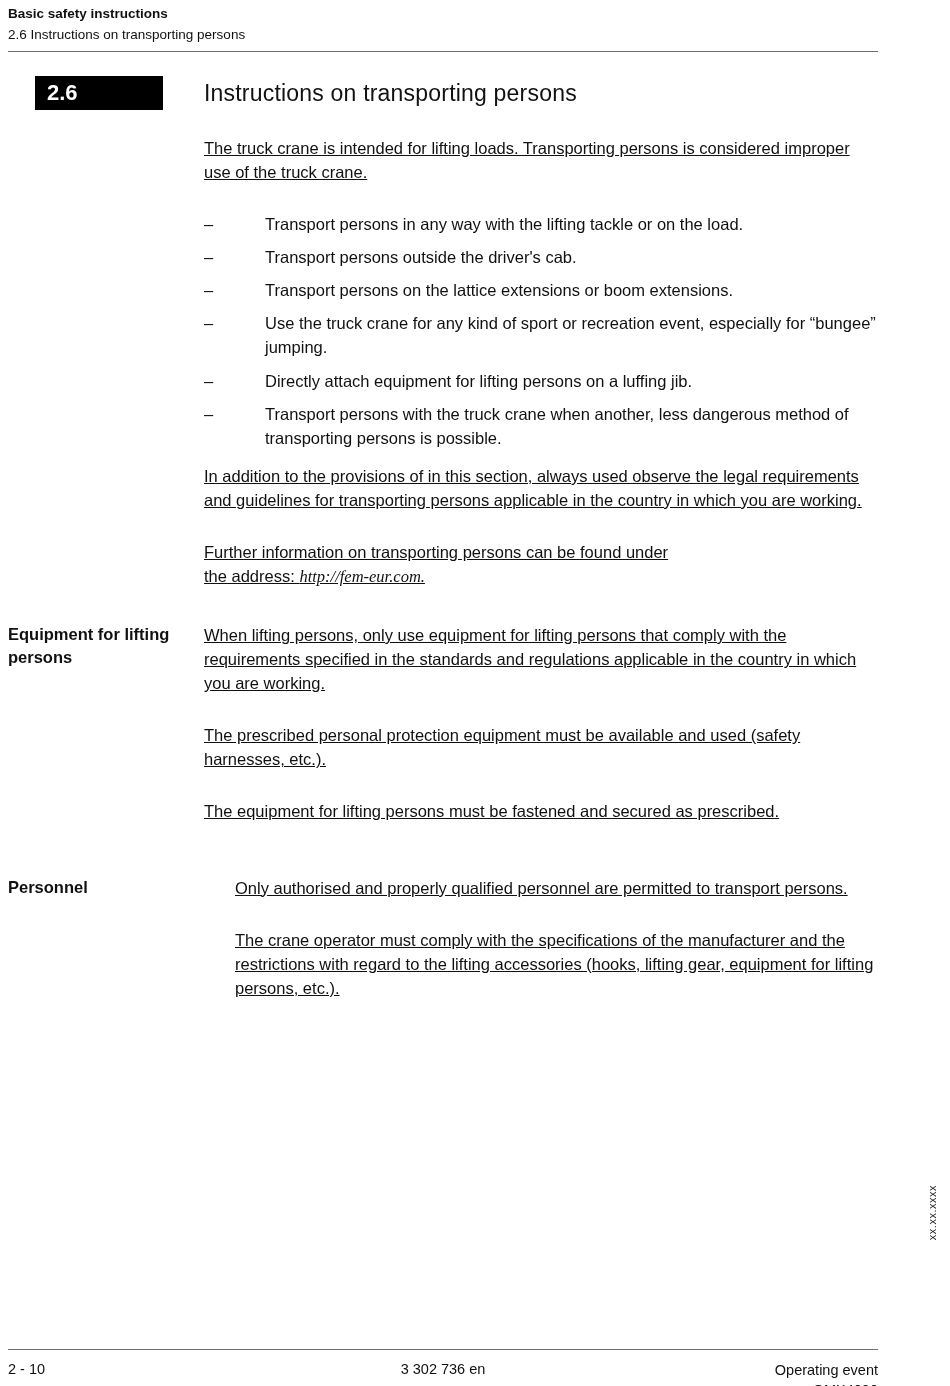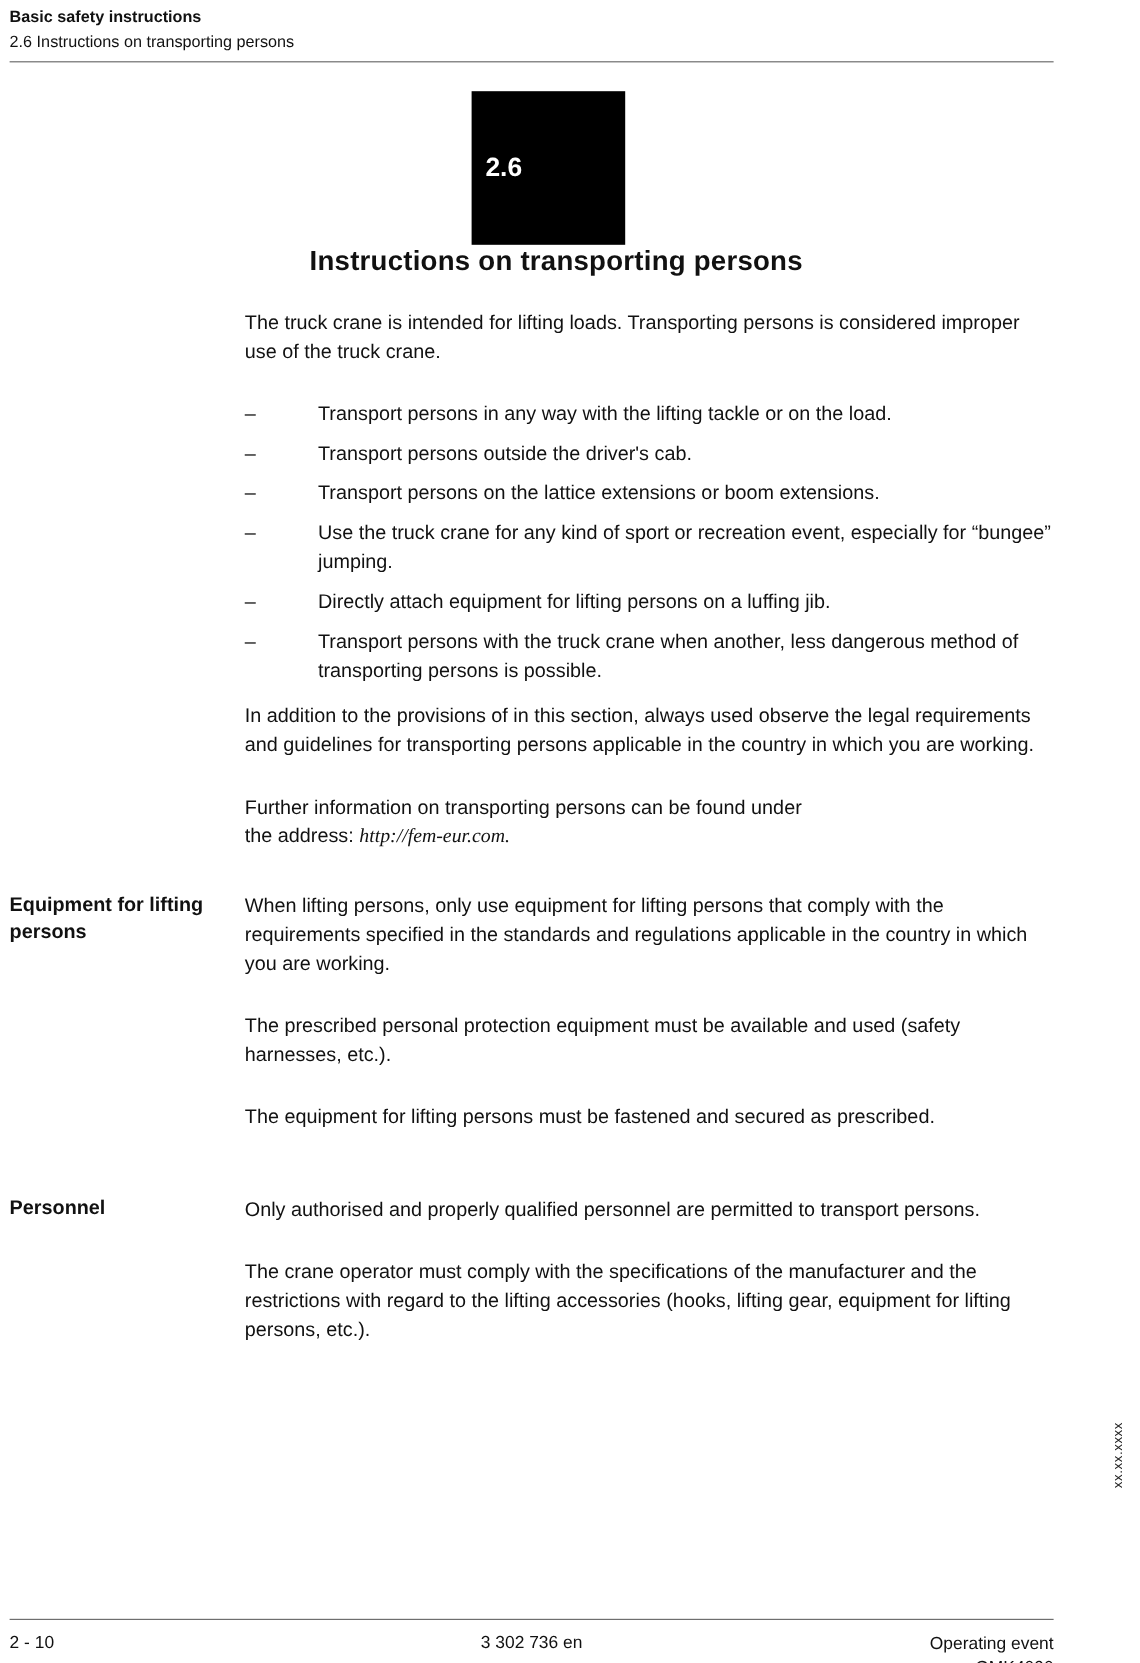--- a/index.html
+++ b/index.html
@@ -15,44 +15,44 @@
   }
 
   
   .running-header { position:absolute; top:6px; left:8px; right:72px; }
   .rh-line1 { font-size:13.5px; font-weight:700; }
   .rh-line2 { font-size:13.5px; margin-top:6px; }
   .rule { border:none; border-top:1px solid #6e6e6e; margin:9px 0 0 0; }
 
   
   .main { position:absolute; top:76px; left:8px; right:72px; }
-  .title-row { display:flex; align-items:center;flex-direction:column; }
+  .title-row { display:flex; align-items:center; }
   .badge {
     flex:0 0 128px; width:128px; height:34px;
     margin-left:27px;
     background:#000000; color:#ffffff;
     font-size:22px; font-weight:700;
     display:flex; align-items:center;
     padding-left:12px; box-sizing:border-box;
   }
-  .section-title { font-size:23px; font-weight:700; margin:0 0 0 41px; letter-spacing:0.2px; }
+  .section-title { font-size:23px; font-weight:400; margin:0 0 0 41px; letter-spacing:0.2px; }
 
   .content { margin-left:196px; margin-top:26px; font-size:16.5px; line-height:1.46; }
-  .content p, .paras p { margin:0 0 28px 0; }
+  .content p, .paras p { margin:0 0 28px 0;text-decoration:underline; }
   p.tight { margin-bottom:14px; }
 
   .dash-list { list-style:none; margin:0 0 14px 0; padding:0; }
   .dash-list li { display:flex; margin-bottom:9px; }
   .dash { flex:0 0 21px; width:21px; }
   .li-text { flex:1;margin-left:40px; }
 
   .url { font-family:"Liberation Serif", serif; font-style:italic; }
 
   .labeled { display:grid; grid-template-columns:196px 1fr; margin-top:34px; }
-  .labeled.second { margin-top:24px; }
+  .labeled.second { margin-top:24px;gap:31px; }
   .side-label { font-weight:700; font-size:16.5px; line-height:1.4; padding-right:24px; }
   .paras { font-size:16.5px; line-height:1.46; }
 
   
   .vertical-note {
     position:absolute; right:12px; top:1185px;
     writing-mode:vertical-rl; transform:rotate(180deg);
     font-size:11px; letter-spacing:0.5px; color:#222222;
   }
 

